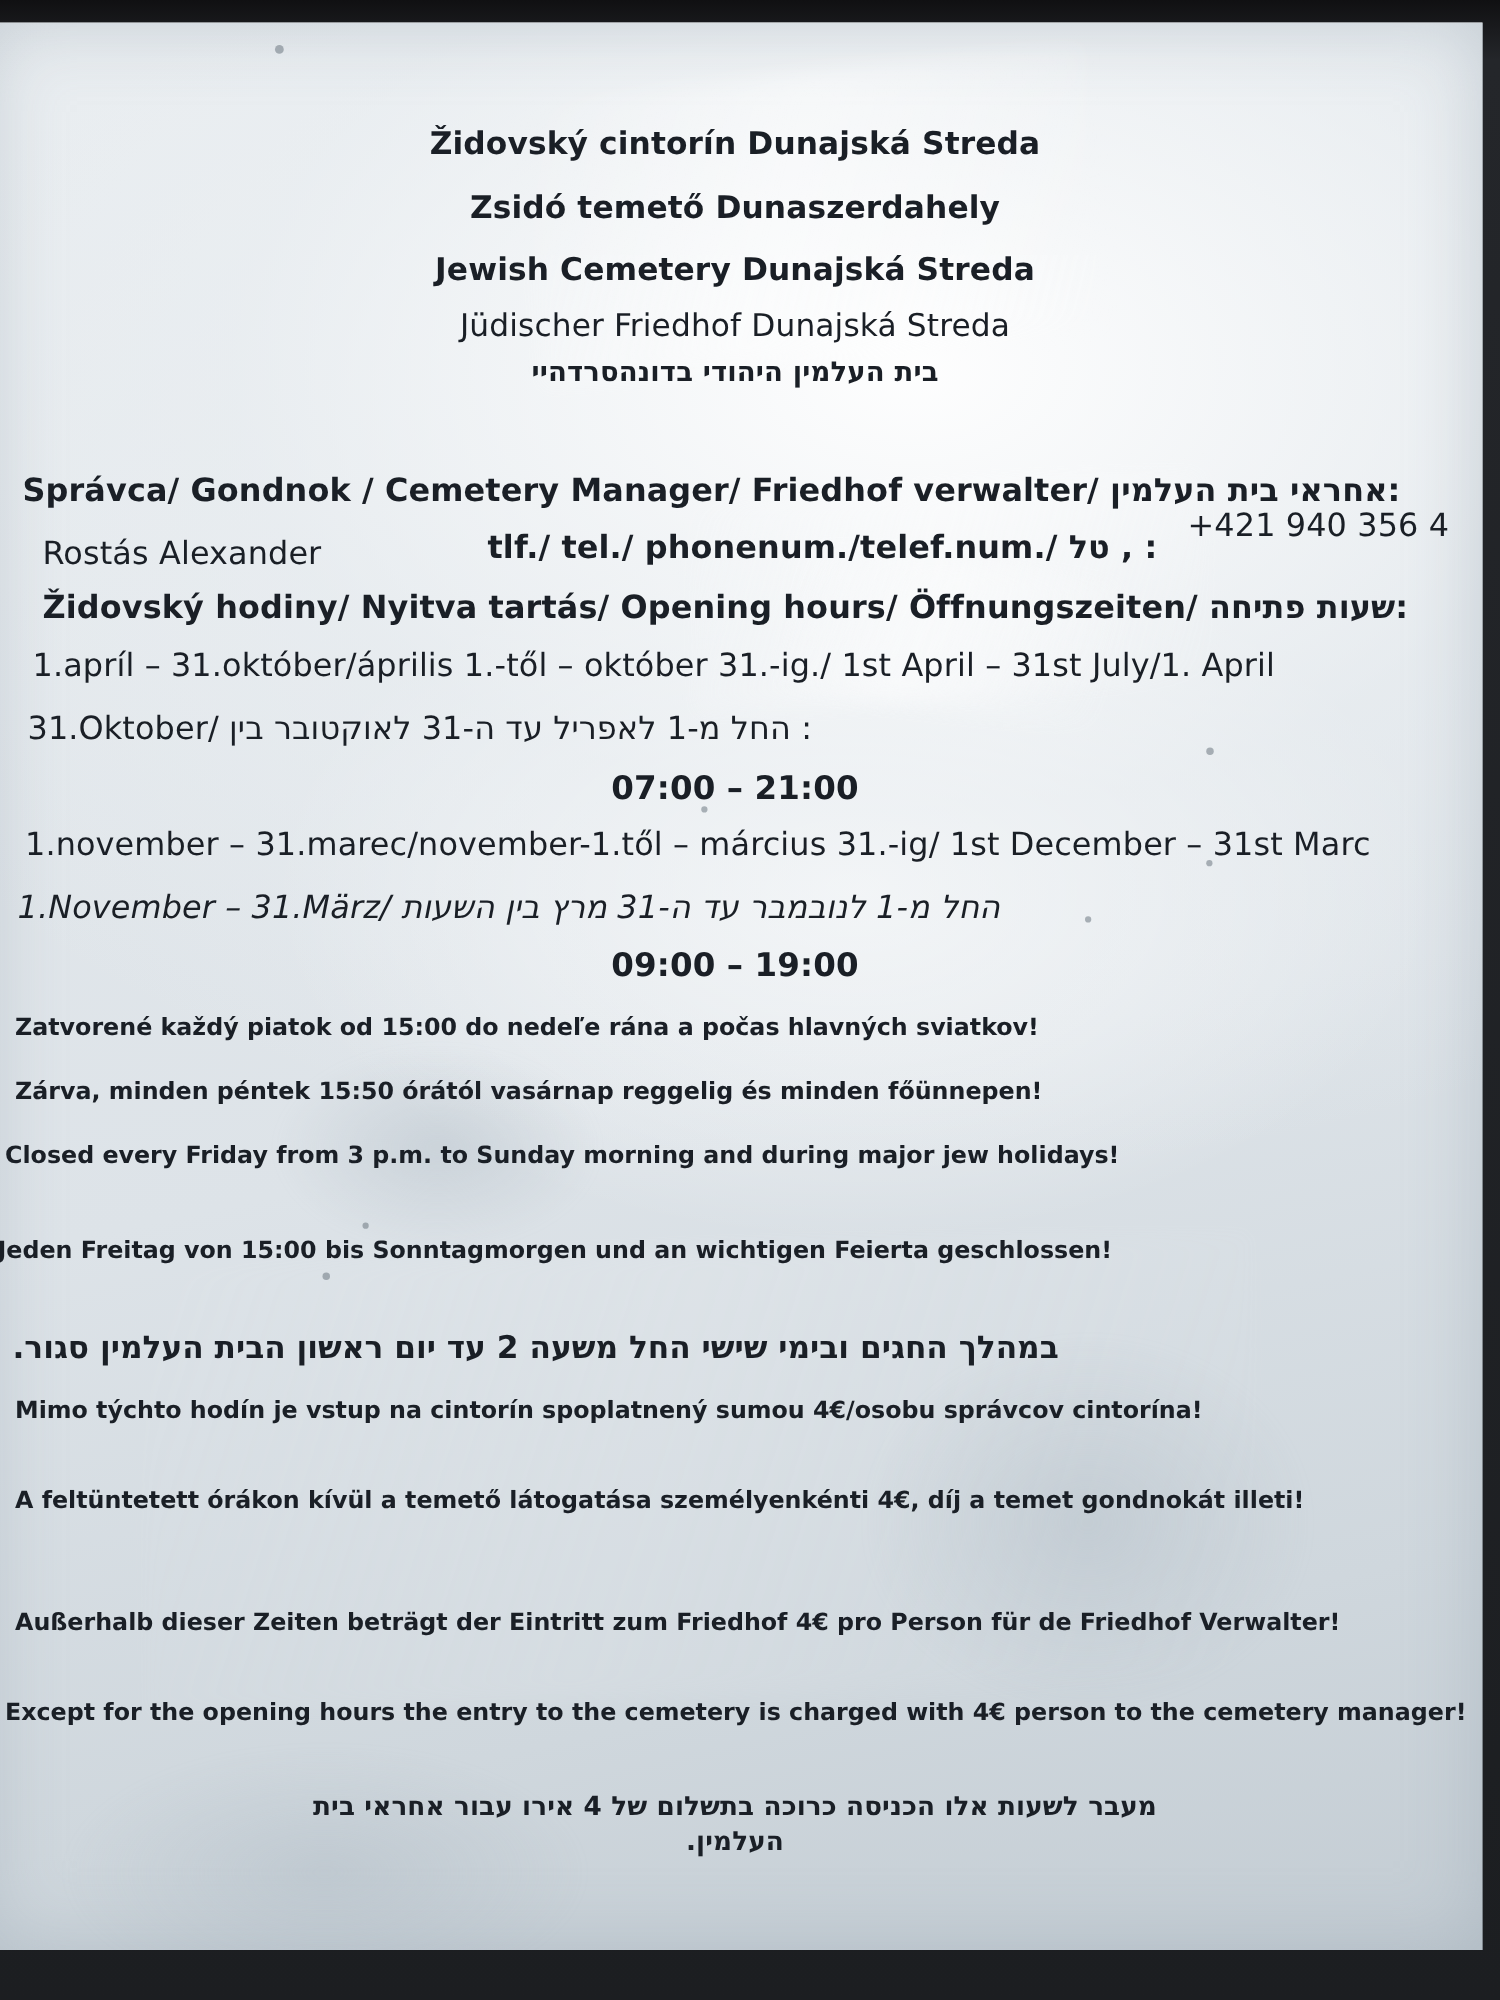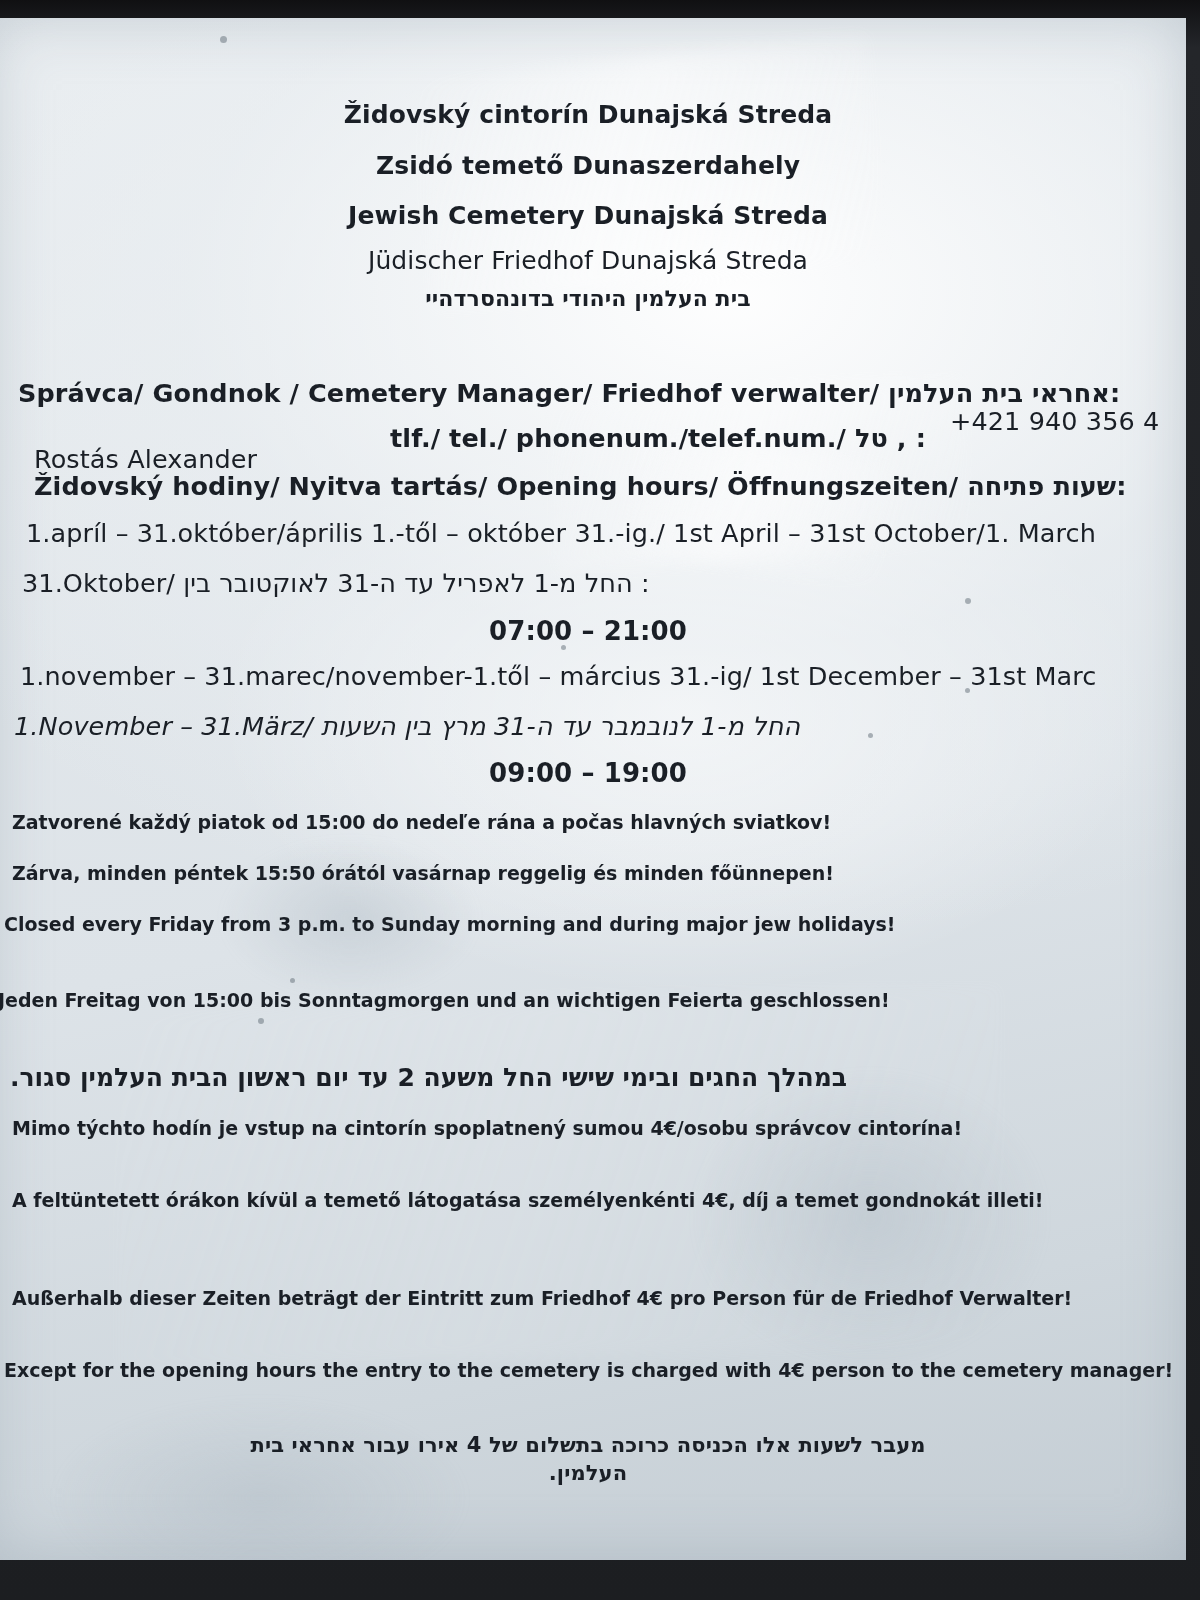--- a/index.html
+++ b/index.html
@@ -139,27 +139,27 @@
 
     <div class="content">
 
       <div class="line h h1">Židovský cintorín Dunajská Streda</div>
       <div class="line h h2">Zsidó temető Dunaszerdahely</div>
       <div class="line h h3">Jewish Cemetery Dunajská Streda</div>
       <div class="line h h4">Jüdischer Friedhof Dunajská Streda</div>
       <div class="line h h5 heb">בית העלמין היהודי בדונהסרדהיי</div>
 
       <div class="line body-l b" style="left:28px; top:360px;text-align:center;">Správca/ Gondnok  / Cemetery Manager/ Friedhof verwalter/ אחראי בית העלמין:</div>
-      <div class="line body-l" style="left:44px; top:410px;margin-top:16px;">Rostás Alexander</div>
+      <div class="line body-l" style="left:44px; top:410px;">Rostás Alexander</div>
       <div class="line body-l b" style="left:400px; top:405px;">tlf./ tel./ phonenum./telef.num./ טל , :</div>
       <div class="line body-l" style="left:960px; top:388px;">+421 940 356 4</div>
 
       <div class="line body-l b" style="left:44px; top:453px;">Židovský hodiny/ Nyitva tartás/ Opening hours/ Öffnungszeiten/ שעות פתיחה:</div>
 
-      <div class="line body-l" style="left:36px; top:500px;">1.apríl – 31.október/április 1.-től – október 31.-ig./ 1st April – 31st October/1. March</div>
+      <div class="line body-l" style="left:36px; top:500px;">1.apríl – 31.október/április 1.-től – október 31.-ig./ 1st April – 31st July/1. April</div>
       <div class="line body-l" style="left:32px; top:550px;">31.Oktober/ החל מ-1 לאפריל עד ה-31 לאוקטובר בין :</div>
       <div class="line b" style="left:0; width:1196px; text-align:center; top:598px; font-size:26px;">07:00 – 21:00</div>
 
       <div class="line body-l" style="left:30px; top:643px;">1.november – 31.marec/november-1.től – március 31.-ig/ 1st December – 31st Marc</div>
       <div class="line body-l" style="left:24px; top:693px;font-style:italic;">1.November – 31.März/ החל מ-1 לנובמבר עד ה-31 מרץ בין השעות</div>
       <div class="line b" style="left:0; width:1196px; text-align:center; top:740px; font-size:26px;">09:00 – 19:00</div>
 
       <div class="para nowrapline" style="left:22px; top:782px;">Zatvorené každý piatok od 15:00 do nedeľe rána a počas hlavných sviatkov!</div>
       <div class="para nowrapline" style="left:22px; top:833px;">Zárva, minden péntek 15:50 órától vasárnap reggelig és minden főünnepen!</div>
       <div class="para" style="left:14px; top:884px; width:1205px;">Closed every Friday from 3 p.m. to Sunday morning and during major jew holidays!</div>

